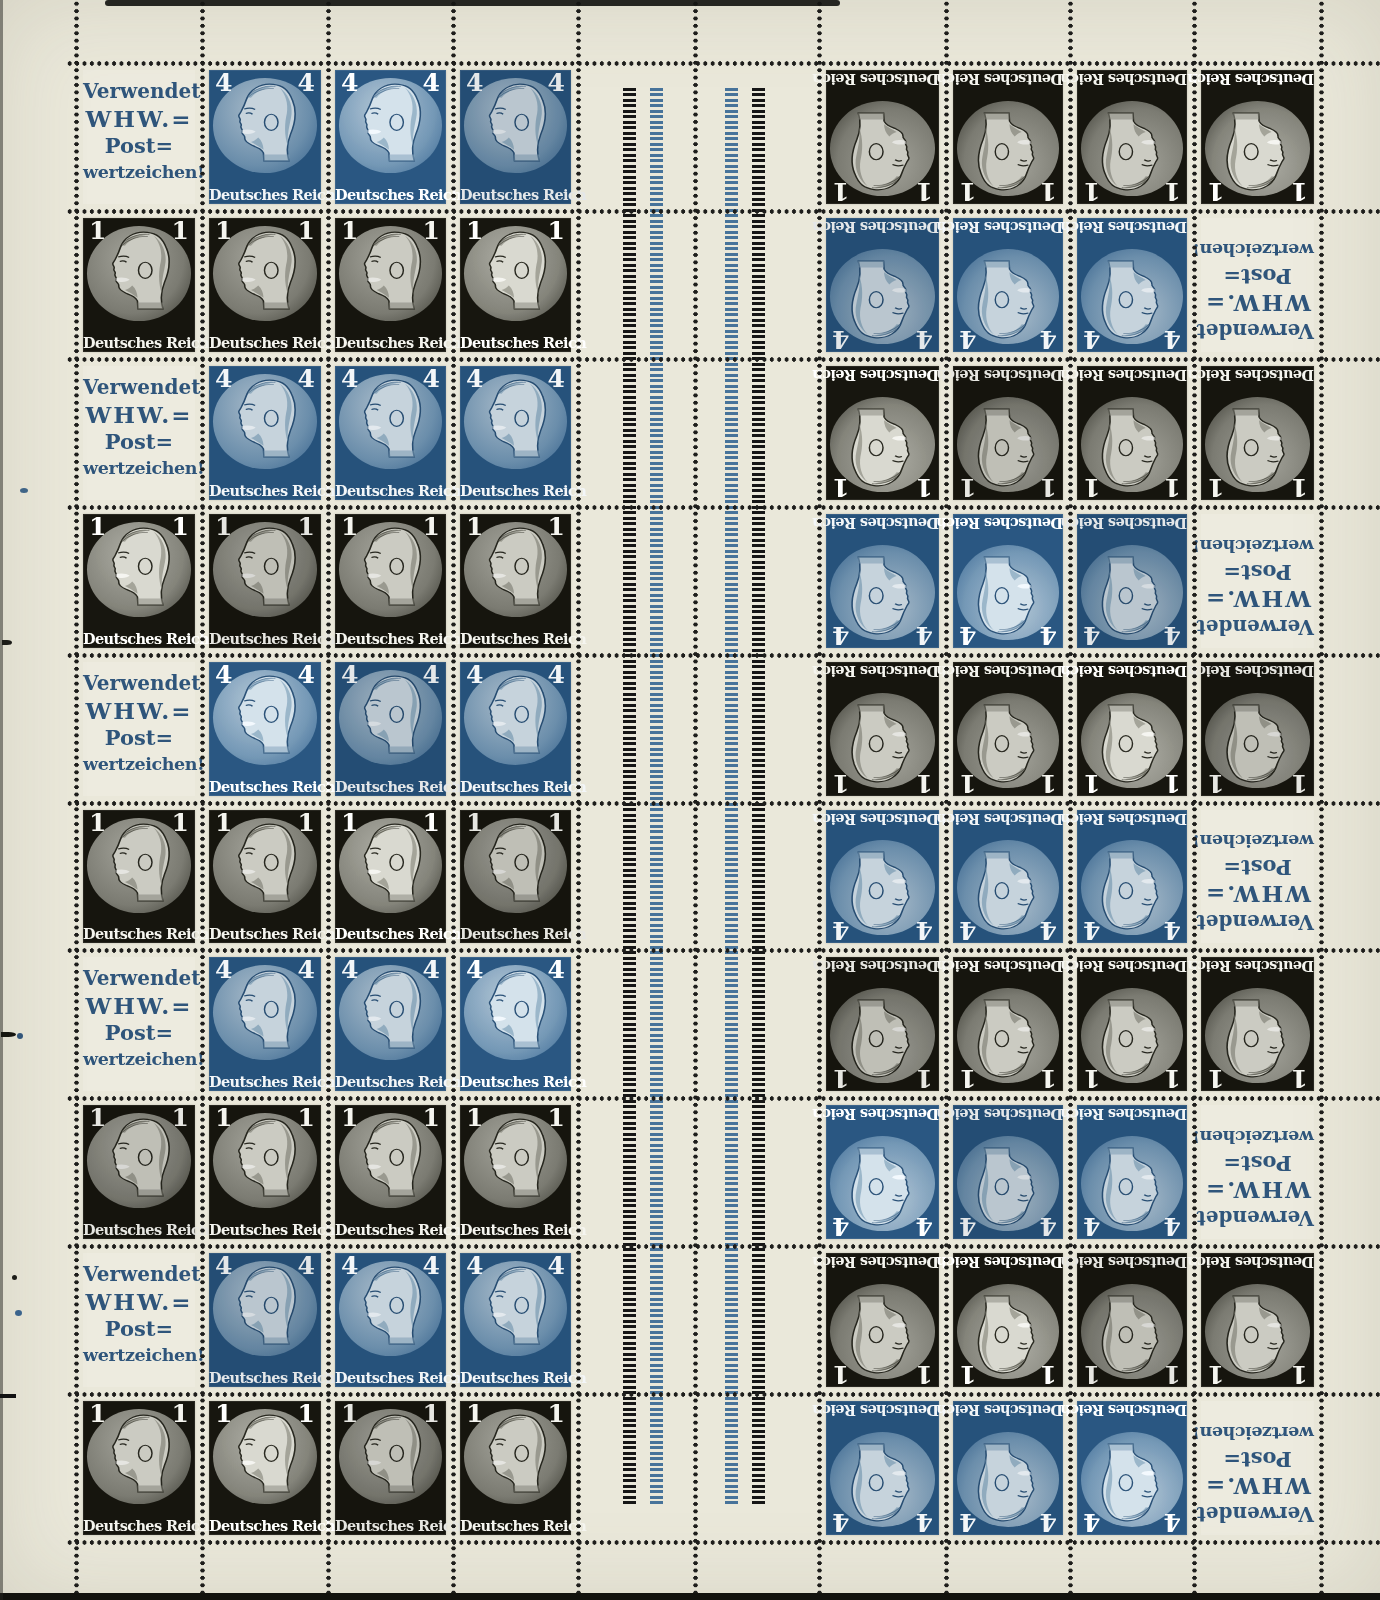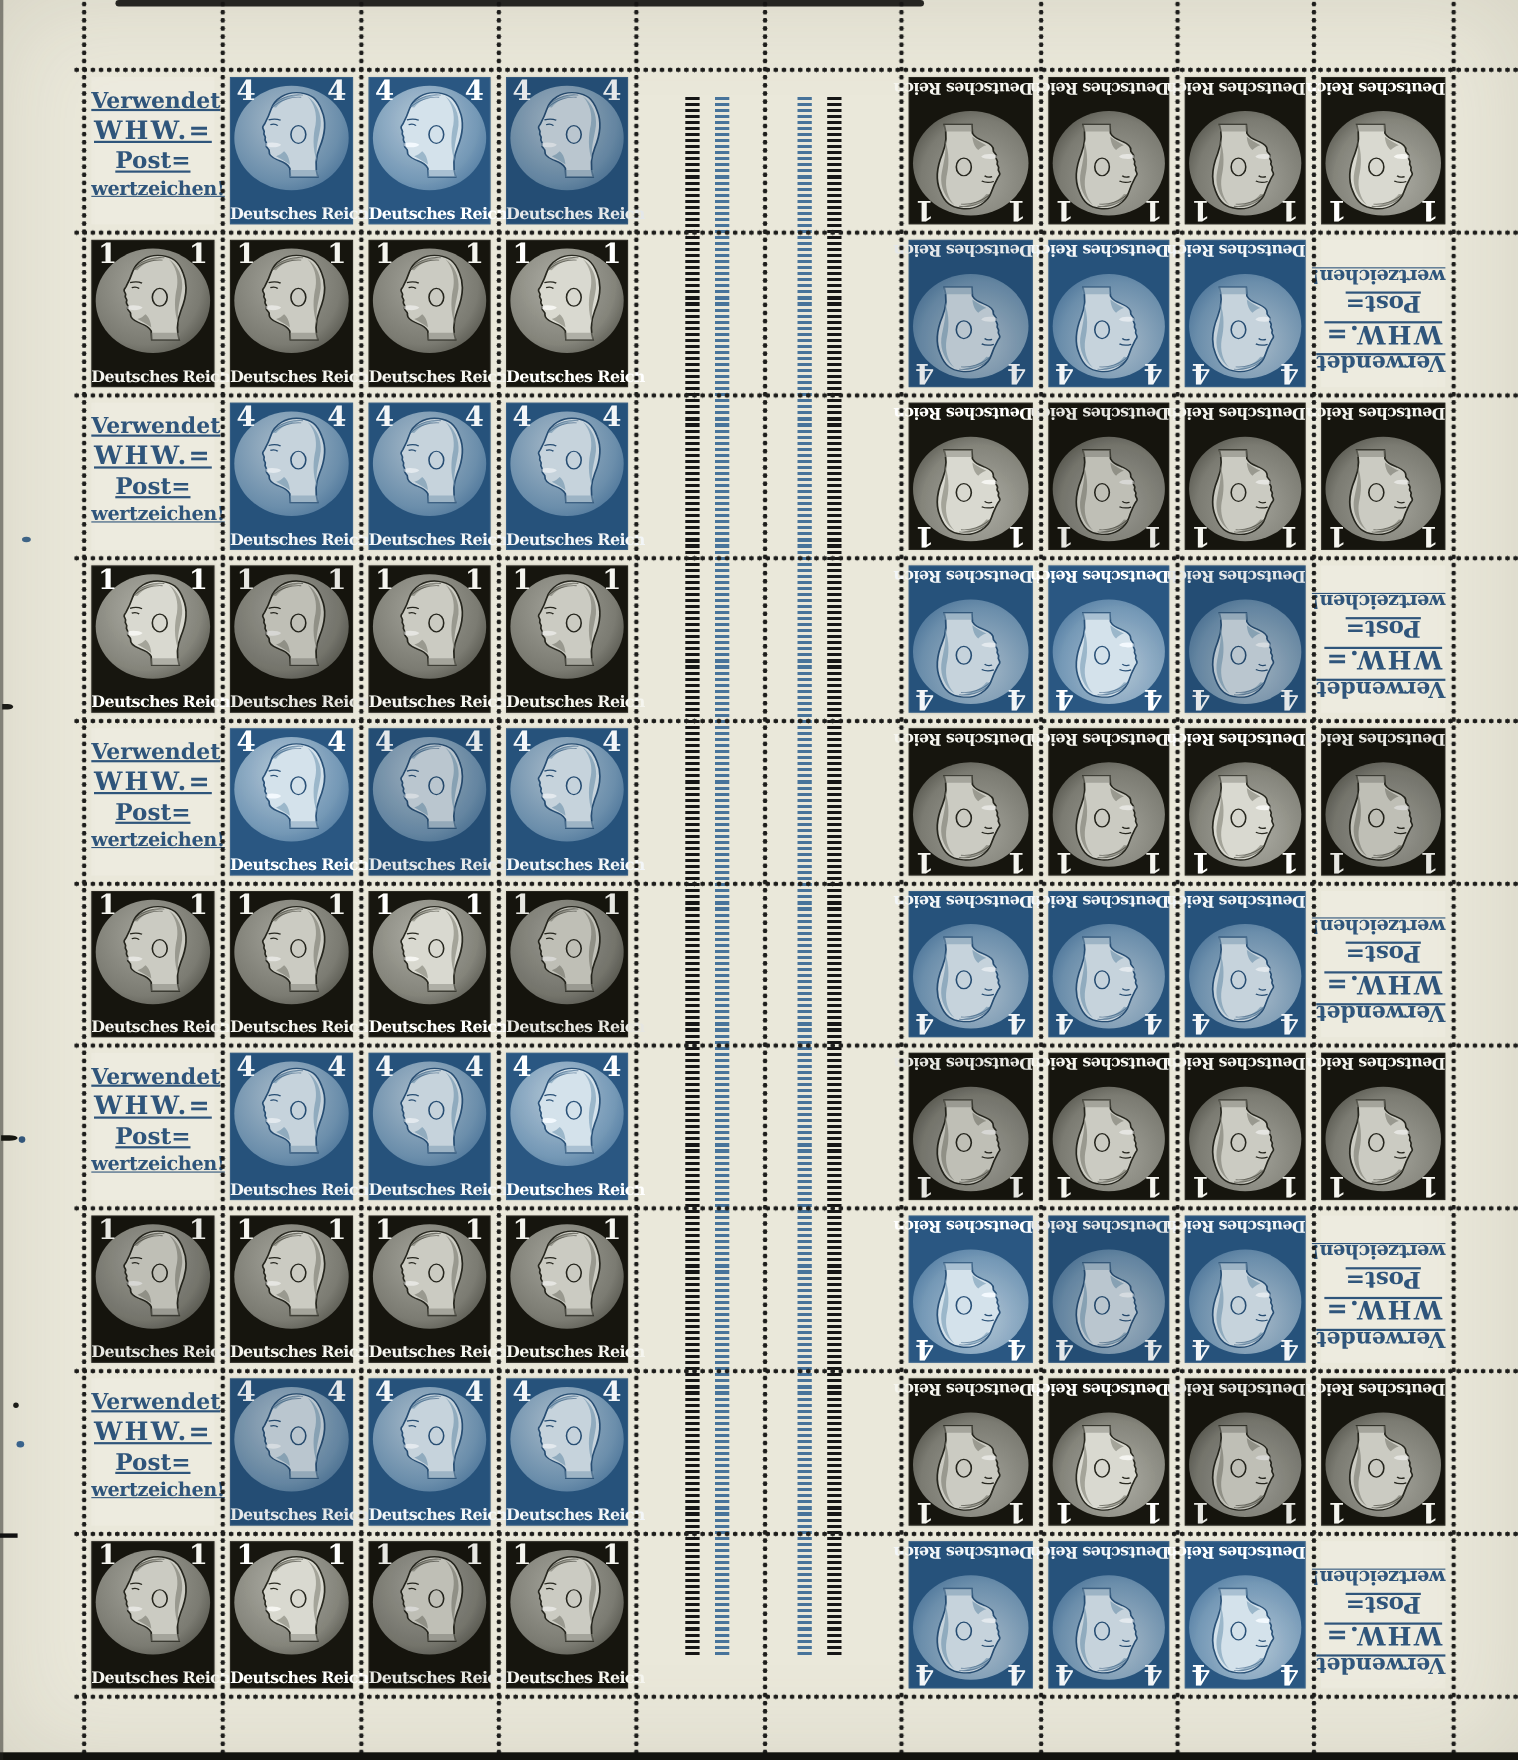--- a/index.html
+++ b/index.html
@@ -43,21 +43,21 @@
   .num{position:absolute;top:-2px;font-size:25px;font-weight:bold;color:var(--stext);}
   .num.tl{left:6px;} .num.tr{right:6px;}
   .country{position:absolute;bottom:1px;left:0;right:0;text-align:center;
            font-size:14.5px;font-weight:bold;color:var(--stext);letter-spacing:-0.6px;white-space:nowrap;}
   .inv{transform:rotate(180deg);}
   .lt{filter:brightness(1.07) saturate(.96);}
   .dk{filter:brightness(.94);}
   
   .labelcell{position:absolute;z-index:20;color:var(--label-ink);font-weight:bold;
              text-align:center;padding-top:8px;box-sizing:border-box;background:rgba(255,255,255,0.14);}
-  .labelcell .ln{display:block;line-height:27px;white-space:nowrap;text-decoration:underline;}
+  .labelcell .ln{display:block;line-height:27px;white-space:nowrap;}
   .ln0{font-size:20px;}
   .ln1{font-size:23px;letter-spacing:2px;}
   .ln2{font-size:21px;}
   .ln3{font-size:17.5px;letter-spacing:-0.4px;}
   
   .art{position:absolute;z-index:40;}
 </style>
 </head>
 <body>
 

